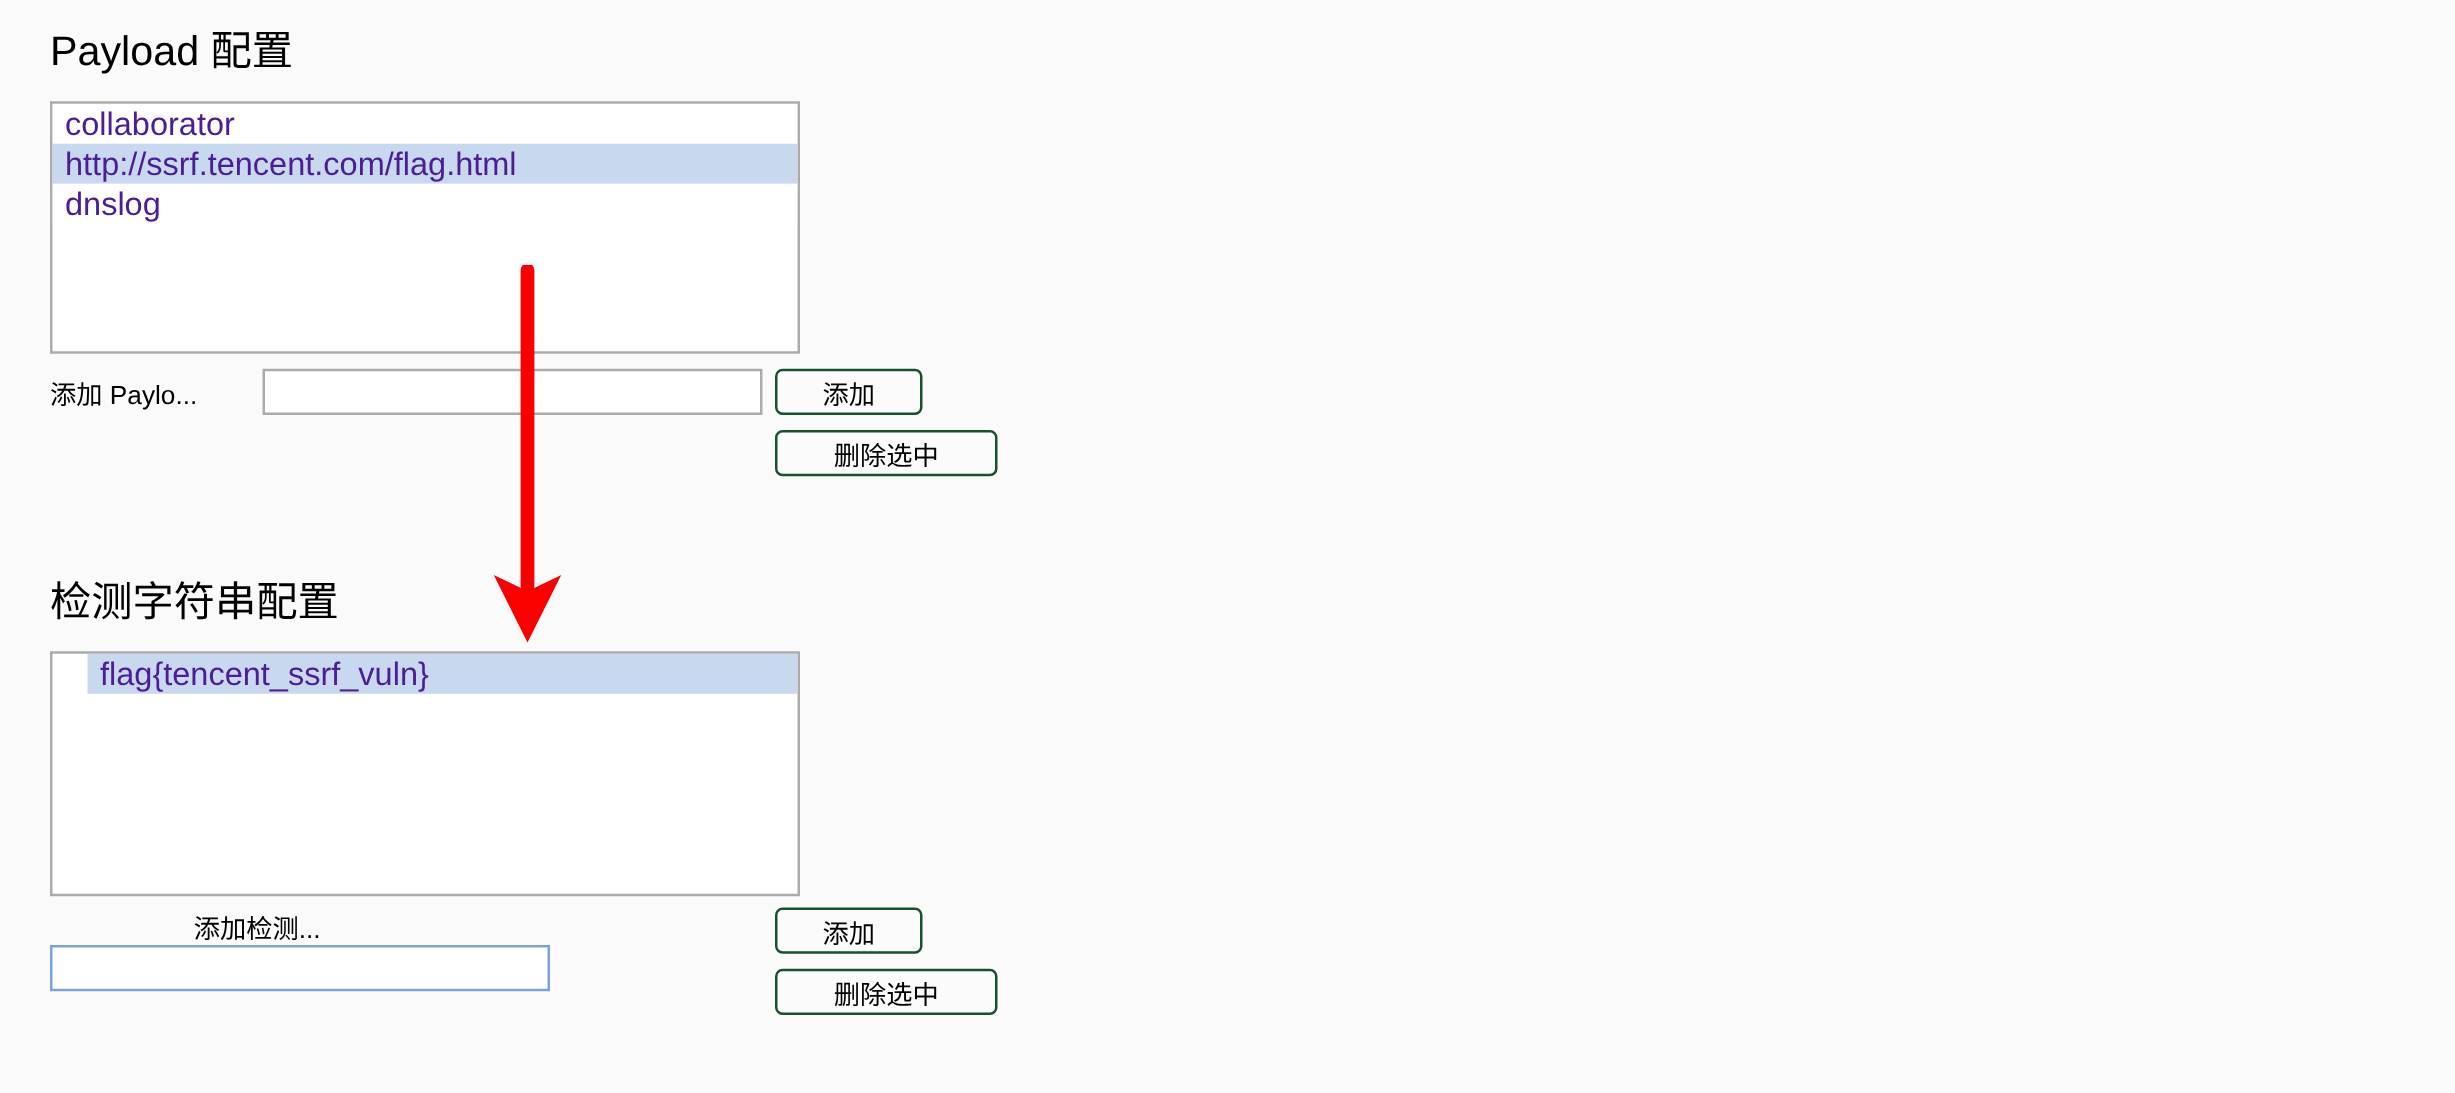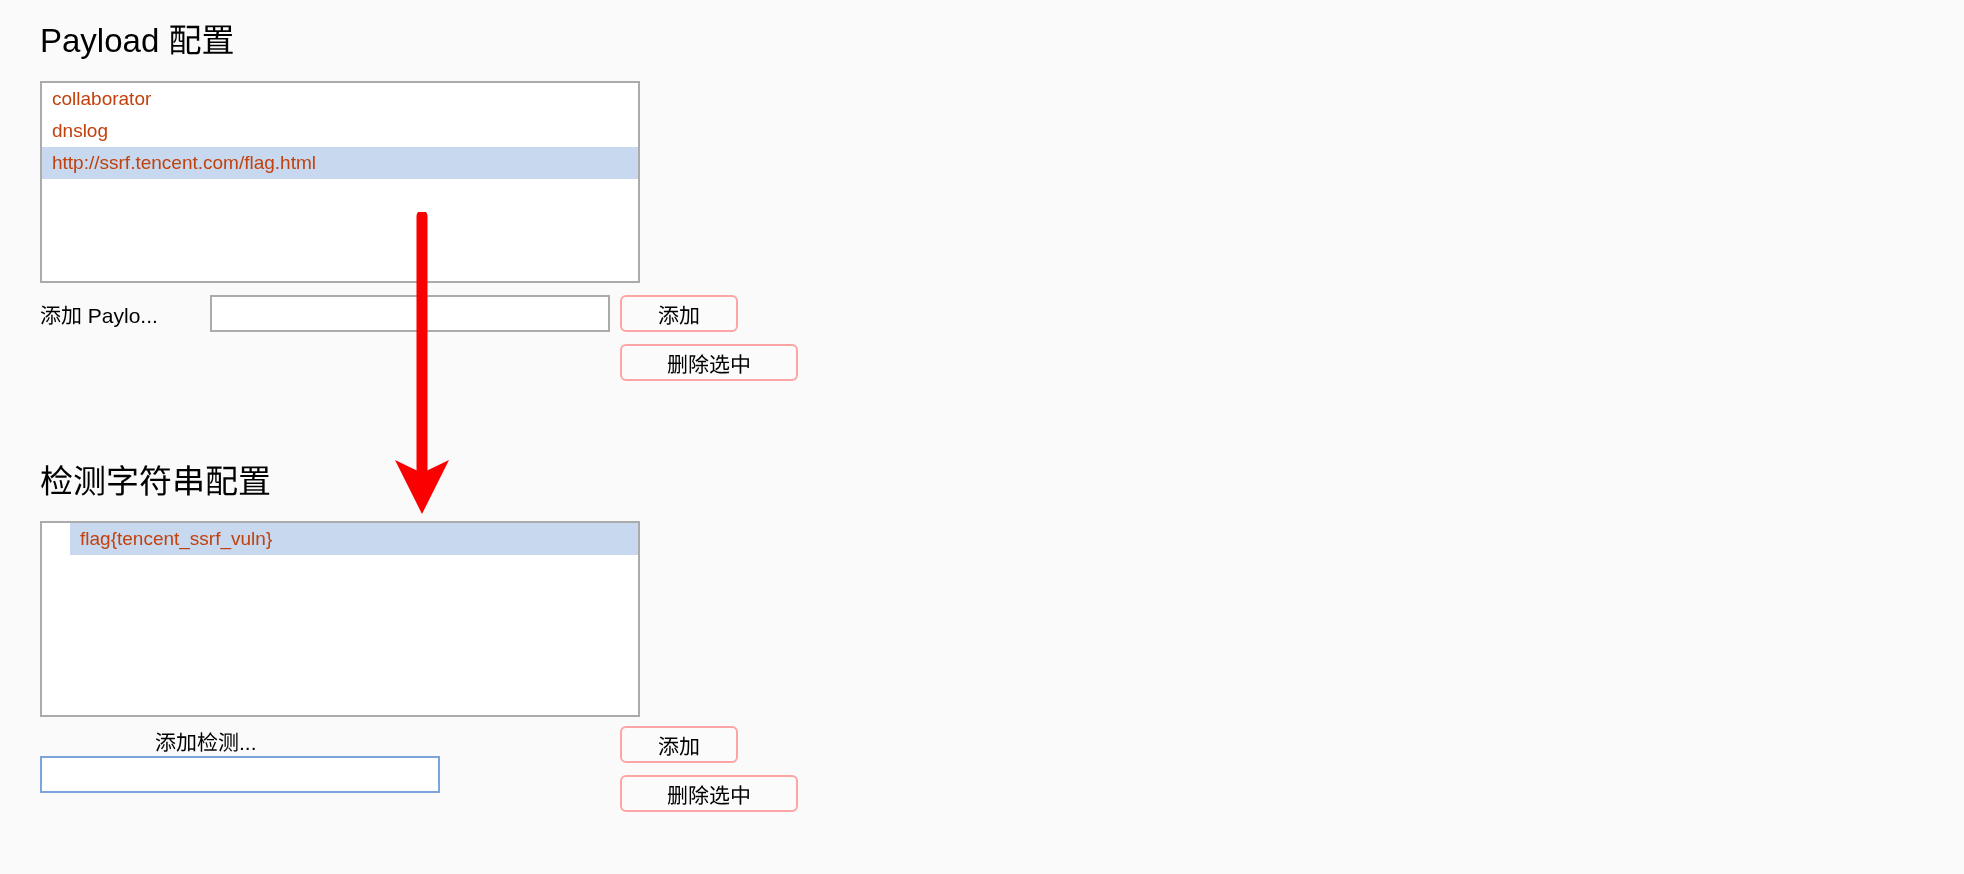--- a/index.html
+++ b/index.html
@@ -42,22 +42,22 @@
     border: 2px solid #ababab;
     overflow: hidden;
   }
   #listbox-payload   { left: 40px; top: 81px;  width: 600px; height: 202px; }
   #listbox-detection { left: 40px; top: 521px; width: 600px; height: 196px; padding-left: 28px; }
 
   .list-item {
     height: 32px;
     line-height: 32px;
     padding: 0 0 0 10px;
-    font-size: 19px;
-    color: #c2410c;
+    font-size: 26px;
+    color: #4c1d95;
     background: #ffffff;
     white-space: nowrap;
     overflow: hidden;
     text-overflow: clip;
   }
   .list-item.selected {
     background: #c7d8ef;
   }
 
   
@@ -92,21 +92,21 @@
   .text-input.focused {
     border: 2px solid #7ba4da;
   }
 
   
   .btn {
     display: inline-flex;
     align-items: center;
     justify-content: center;
     background: #fbfbfb;
-    border: 2px solid #fca5a5;
+    border: 2px solid #14532d;
     border-radius: 6px;
     font-size: 21px;
     font-family: "Liberation Sans", "DejaVu Sans", sans-serif;
     color: #000000;
     cursor: pointer;
     padding: 0;
   }
   .btn-add    { width: 118px; height: 37px; }
   .btn-delete { width: 178px; height: 37px; }
 
@@ -128,22 +128,22 @@
 </style>
 </head>
 <body>
 
 <div class="page">
 
   <h2 class="section-heading" id="heading-payload">Payload 配置</h2>
 
   <div class="listbox" id="listbox-payload">
     <div class="list-item">collaborator</div>
+    <div class="list-item selected">http://ssrf.tencent.com/flag.html</div>
     <div class="list-item">dnslog</div>
-    <div class="list-item selected">http://ssrf.tencent.com/flag.html</div>
   </div>
 
   <div class="field-row" id="row-payload-add">
     <span class="field-label">添加 Paylo...</span>
     <input class="text-input" type="text" placeholder="" style="">
   </div>
 
   <button class="btn btn-add btn-add-pos" id="btn-add-payload">添加</button>
 
   <button class="btn btn-delete btn-add-pos" id="btn-delete-payload">删除选中</button>

